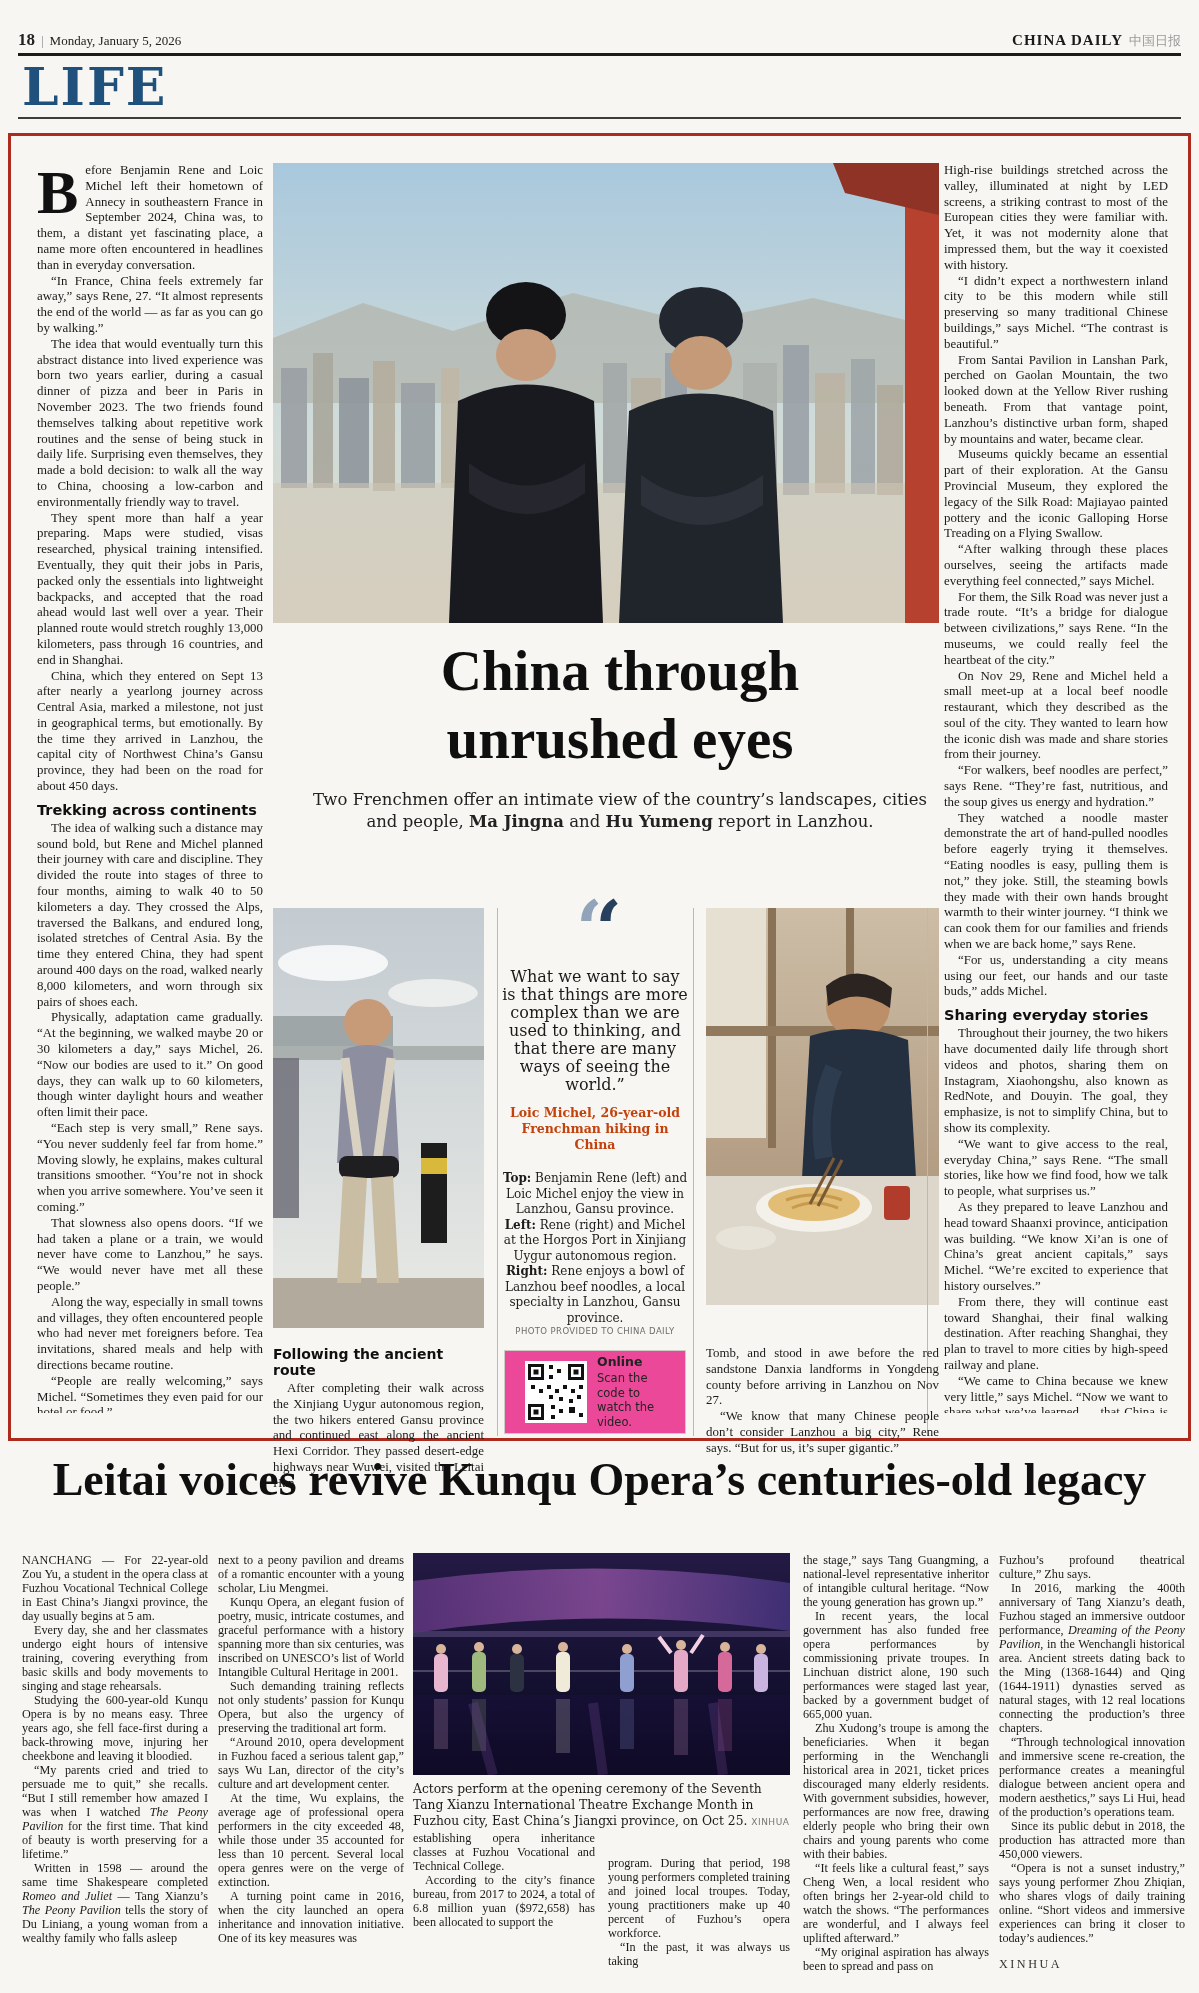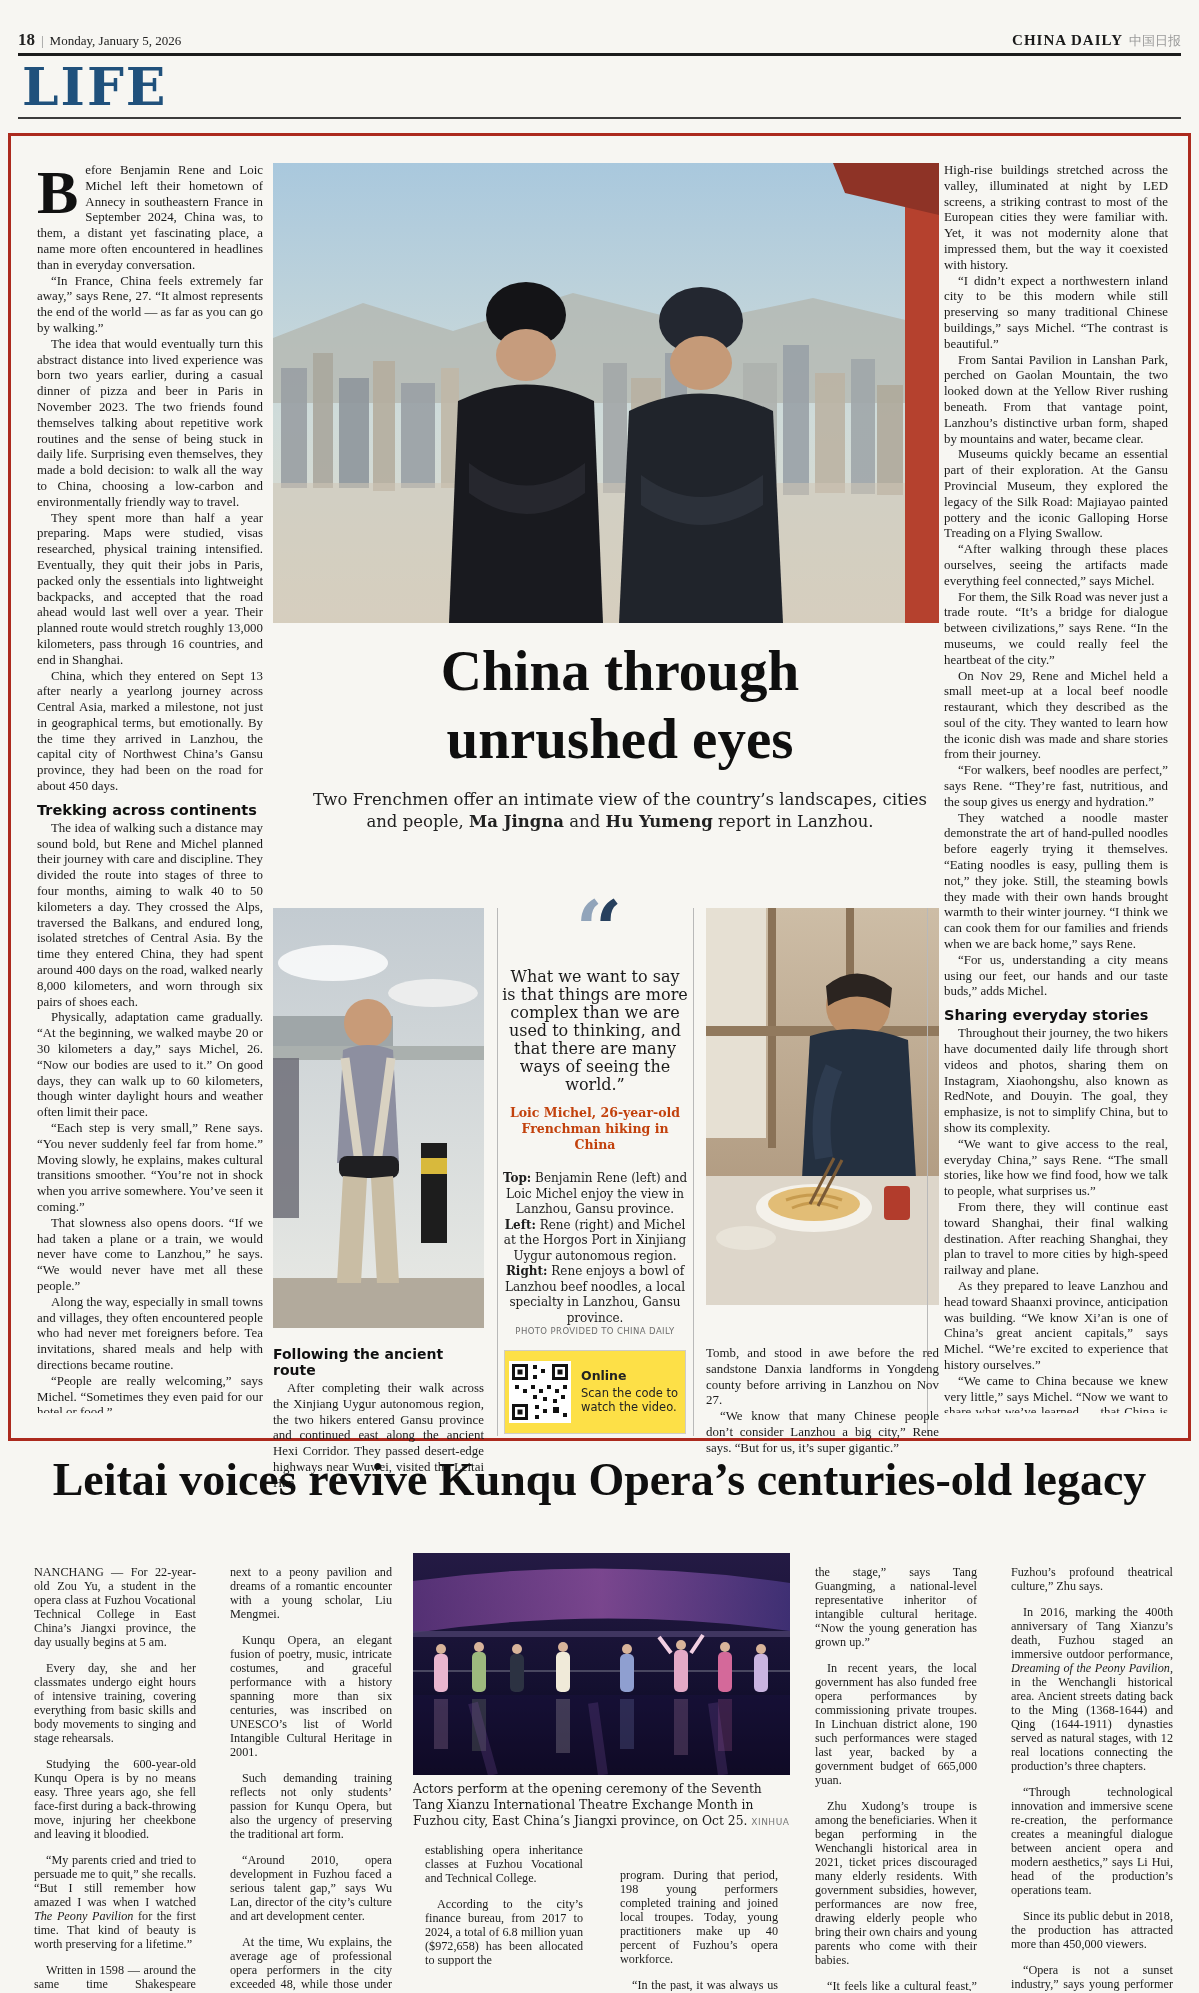--- a/index.html
+++ b/index.html
@@ -43,32 +43,32 @@
   .qcap{margin-top:18px;font-family:"DejaVu Serif",serif;font-size:12px;line-height:15.5px;color:#1b1b1b;}
   .qcredit{font-family:"DejaVu Sans",sans-serif;font-size:8.5px;letter-spacing:.4px;color:#6d6d6d;}
 
   .vrule{width:0;border-left:1px solid #b9b9b9;top:772px;height:528px;}
 
   .bottom-row{left:262px;top:1210px;width:666px;}
   .follow-col{position:absolute;left:0;top:0;width:211px;}
   .follow-col h3{margin:0 0 3px;font-family:"DejaVu Sans",sans-serif;font-size:14px;color:#101010;}
   .follow-col p,.tomb-col p{margin:0;text-align:justify;font-size:12.9px;line-height:15.8px;}
   .follow-col p{text-indent:14px;}
-  .online-box{position:absolute;left:231px;top:4px;width:182px;height:84px;border:1px solid #cfccc6;background:#fde047;display:flex;align-items:center;padding:4px;box-sizing:border-box;}
+  .online-box{position:absolute;left:231px;top:4px;width:182px;height:84px;border:1px solid #cfccc6;background:#ec4899;display:flex;align-items:center;padding:20px;box-sizing:border-box;}
   .qr{width:62px;height:62px;flex:0 0 62px;}
   .online-txt{margin-left:10px;font-family:"DejaVu Sans",sans-serif;font-size:11.5px;line-height:14.5px;color:#222;}
   .online-txt b{display:block;font-size:12.5px;margin-bottom:2px;}
   .tomb-col{position:absolute;left:433px;top:0;width:233px;}
   .tomb-col p + p{text-indent:14px;}
 
   
   .opera{left:0;top:1441px;width:1199px;height:552px;}
   .opera-hl{margin:12px 0 0;text-align:center;white-space:nowrap;font-family:"Liberation Serif",serif;font-weight:600;font-size:46px;color:#0f0f0f;}
   .ocol{position:absolute;top:112px;width:186px;height:438px;overflow:hidden;}
-  .ocol p{margin:12px;text-indent:12px;text-align:justify;font-size:12.2px;line-height:14px;}
+  .ocol p{margin:0;text-indent:12px;text-align:justify;font-size:12.2px;line-height:14px;}
   .ocol p.lead{text-indent:0;}
   .oc1{left:22px;}.oc2{left:218px;}.oc5{left:803px;}.oc6{left:999px;}
   .oc3{left:413px;top:390px;width:182px;height:135px;}
   .oc4{left:608px;top:415px;width:182px;height:135px;}
   .opera-photo{position:absolute;left:413px;top:112px;width:377px;height:222px;}
   .opera-cap{position:absolute;left:413px;top:340px;width:377px;font-family:"DejaVu Serif",serif;font-size:12.3px;line-height:16px;color:#1b1b1b;}
   .cap-credit{font-family:"DejaVu Sans",sans-serif;font-size:9px;color:#777;letter-spacing:.5px;}
   .wire{text-align:right;text-indent:0 !important;margin-top:12px !important;letter-spacing:2.5px;font-size:11.5px;color:#333;}
 </style>
 </head>
@@ -283,22 +283,22 @@
       <p>Museums quickly became an essential part of their exploration. At the Gansu Provincial Museum, they explored the legacy of the Silk Road: Majiayao painted pottery and the iconic Galloping Horse Treading on a Flying Swallow.</p>
       <p>“After walking through these places ourselves, seeing the artifacts made everything feel connected,” says Michel.</p>
       <p>For them, the Silk Road was never just a trade route. “It’s a bridge for dialogue between civilizations,” says Rene. “In the museums, we could really feel the heartbeat of the city.”</p>
       <p>On Nov 29, Rene and Michel held a small meet-up at a local beef noodle restaurant, which they described as the soul of the city. They wanted to learn how the iconic dish was made and share stories from their journey.</p>
       <p>“For walkers, beef noodles are perfect,” says Rene. “They’re fast, nutritious, and the soup gives us energy and hydration.”</p>
       <p>They watched a noodle master demonstrate the art of hand-pulled noodles before eagerly trying it themselves. “Eating noodles is easy, pulling them is not,” they joke. Still, the steaming bowls they made with their own hands brought warmth to their winter journey. “I think we can cook them for our families and friends when we are back home,” says Rene.</p>
       <p>“For us, understanding a city means using our feet, our hands and our taste buds,” adds Michel.</p>
       <h3>Sharing everyday stories</h3>
       <p>Throughout their journey, the two hikers have documented daily life through short videos and photos, sharing them on Instagram, Xiaohongshu, also known as RedNote, and Douyin. The goal, they emphasize, is not to simplify China, but to show its complexity.</p>
       <p>“We want to give access to the real, everyday China,” says Rene. “The small stories, like how we find food, how we talk to people, what surprises us.”</p>
+      <p>As they prepared to leave Lanzhou and head toward Shaanxi province, anticipation was building. “We know Xi’an is one of China’s great ancient capitals,” says Michel. “We’re excited to experience that history ourselves.”</p>
       <p>From there, they will continue east toward Shanghai, their final walking destination. After reaching Shanghai, they plan to travel to more cities by high-speed railway and plane.</p>
-      <p>As they prepared to leave Lanzhou and head toward Shaanxi province, anticipation was building. “We know Xi’an is one of China’s great ancient capitals,” says Michel. “We’re excited to experience that history ourselves.”</p>
       <p>“We came to China because we knew very little,” says Michel. “Now we want to share what we’ve learned — that China is diverse, complex, and full of good people.”</p>
     </div>
 </section>
 
 <section class="abs opera">
   <h1 class="opera-hl">Leitai voices revive Kunqu Opera’s centuries-old legacy</h1>
 
   <div class="ocol oc1">
       <p class="lead">NANCHANG — For 22-year-old Zou Yu, a student in the opera class at Fuzhou Vocational Technical College in East China’s Jiangxi province, the day usually begins at 5 am.</p>
       <p>Every day, she and her classmates undergo eight hours of intensive training, covering everything from basic skills and body movements to singing and stage rehearsals.</p>

